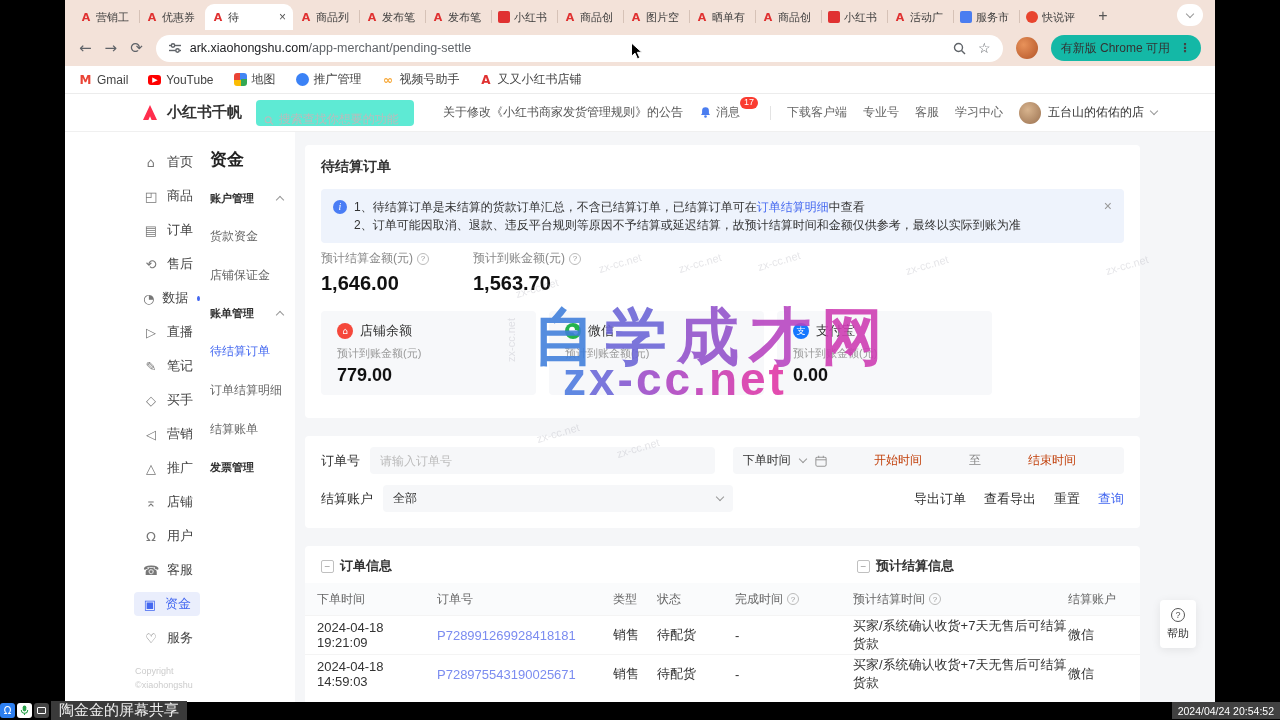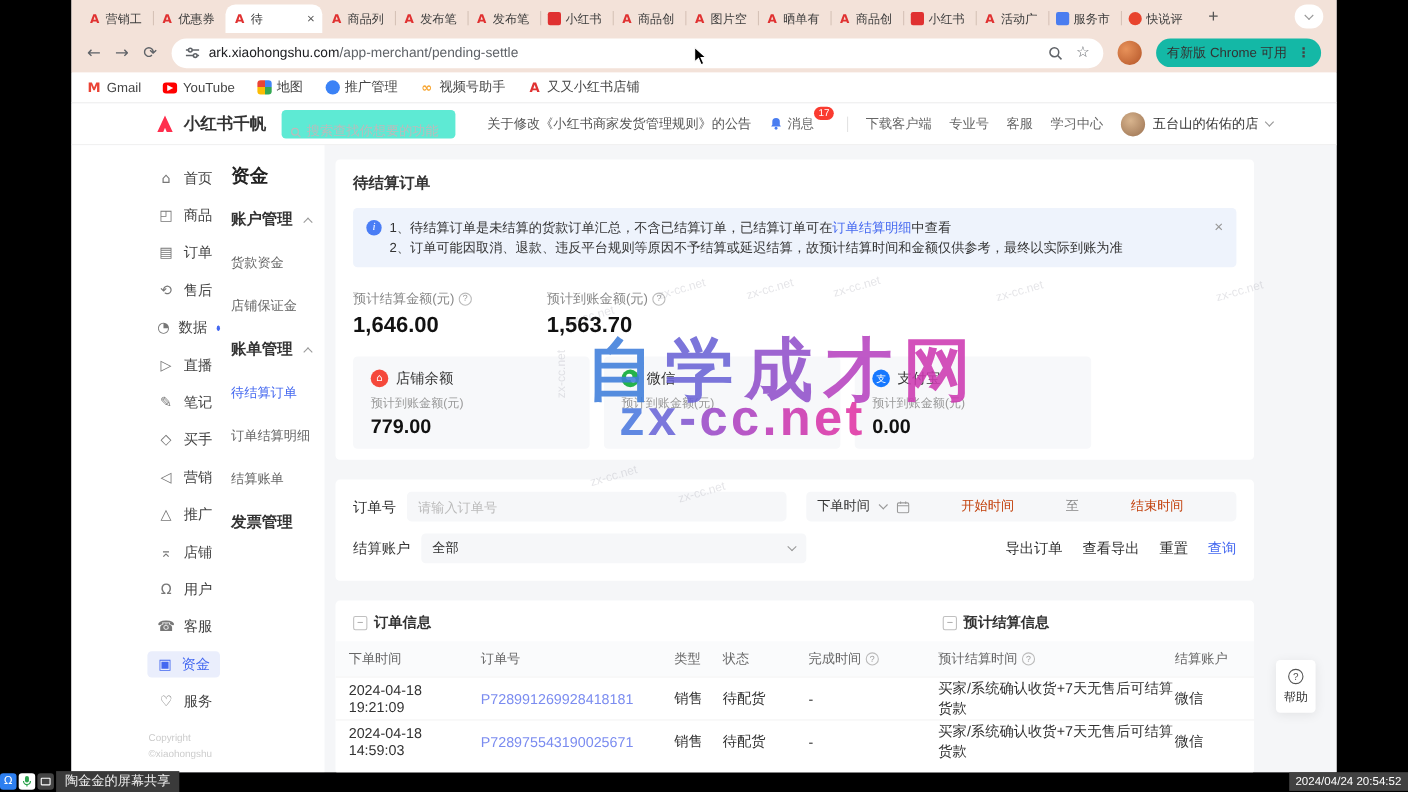--- a/index.html
+++ b/index.html
@@ -64,33 +64,33 @@
 .app-body{display:flex;height:570px}
 .icon-nav{width:135px;background:#fff;padding:18px 0 0 78px;display:flex;flex-direction:column;gap:10px;position:relative;flex:none}
 .nav-item{display:flex;align-items:center;gap:8px;height:24px;font-size:13px;color:#444;white-space:nowrap}
 .nav-ico{width:16px;text-align:center;font-size:13px;color:#777;font-family:"DejaVu Sans",sans-serif}
 .nav-item.active{background:#EAEEFC;border-radius:4px;color:#4468F0;margin-left:-9px;padding:0 9px}
 .nav-item.active .nav-ico{color:#4468F0}
 .nav-dot{width:5px;height:5px;background:#4468F0;border-radius:50%;margin-left:1px}
 .copyright{position:absolute;left:70px;bottom:10px;font-size:9px;color:#ccc;line-height:1.5}
 .submenu{width:95px;background:#fff;padding:16px 0 0 10px;font-size:12px;color:#666;flex:none}
 .sm-title{font-size:17px;font-weight:bold;color:#222;margin-bottom:20px}
-.sm-sec{font-size:14px;font-weight:bold;color:#333;display:flex;align-items:center;justify-content:space-between;padding-right:12px;margin:10px 0 4px}
+.sm-sec{font-size:11px;font-weight:bold;color:#333;display:flex;align-items:center;justify-content:space-between;padding-right:12px;margin:10px 0 4px}
 .sm-item{margin:22px 0;color:#666;cursor:default;white-space:nowrap}
 .sm-item.active{color:#4468F0}
 
 .content{flex:1;position:relative;padding:13px 0 0 10px}
 .card{background:#fff;border-radius:4px;width:835px}
 .card1{height:273px;padding:13px 16px;position:relative;margin-bottom:18px}
 .page-title{font-size:14px;font-weight:bold;color:#333}
 .notice{margin-top:13px;background:#EEF3FC;border-radius:4px;padding:9px 30px 9px 12px;font-size:12px;color:#333;line-height:18px;position:relative;display:flex;gap:7px}
 .info-ic{width:14px;height:14px;border-radius:50%;background:#4A7DF5;color:#fff;font-size:10px;display:flex;align-items:center;justify-content:center;flex:none;margin-top:2px;font-style:italic;font-family:"Liberation Serif",serif}
 .notice-link{color:#4468F0}
 .notice-close{position:absolute;right:12px;top:8px;color:#999;font-size:14px}
-.sumrow{display:flex;gap:68px;margin-top:20px}
+.sumrow{display:flex;gap:44px;margin-top:7px}
 .sum-label{font-size:12px;color:#888;display:flex;gap:4px;align-items:center}
 .qmark{width:12px;height:12px;border:1px solid #bbb;border-radius:50%;font-size:8px;color:#999;display:inline-flex;align-items:center;justify-content:center;flex:none}
 .sum-value{font-size:20px;font-weight:bold;color:#111;margin-top:5px}
 .acct-row{display:flex;gap:13px;margin-top:16px}
 .acct{width:215px;height:84px;background:#F7F8FA;border-radius:4px;padding:11px 16px}
 .acct-head{display:flex;align-items:center;gap:7px;font-size:13px;color:#333}
 .acct-ic{width:16px;height:16px;border-radius:50%;display:flex;align-items:center;justify-content:center;color:#fff;font-size:9px;flex:none;font-family:"DejaVu Sans",sans-serif}
 .ic-shop{background:#F5483B}
 .ic-wechat{background:#24B34B}
 .ic-alipay{background:#1678FF}
@@ -133,21 +133,21 @@
 .ws5{left:840px;top:165px}.ws6{left:1040px;top:165px}.ws7{left:471px;top:333px}.ws8{left:551px;top:348px}
 .ws9{left:424px;top:240px;transform:rotate(-90deg)}
 
 .cursor{position:absolute;left:630px;top:42px;z-index:99}
 .sharebar{position:absolute;left:0;top:701px;height:19px;display:flex;align-items:center;gap:2px;z-index:98}
 .sh-ic{width:15px;height:15px;border-radius:3px;display:flex;align-items:center;justify-content:center;flex:none}
 .sh-person{background:#2D7FF0;color:#fff;font-size:10px;font-family:"DejaVu Sans",sans-serif}
 .sh-mic{background:#fff}
 .sh-screen{background:#444}
 .sh-screen i{display:block;width:9px;height:7px;border:1.2px solid #fff;border-radius:1px}
-.sh-label{height:19px;background:#3A3A3A;color:#eee;font-size:12px;display:flex;align-items:center;padding:1px 8px;white-space:nowrap}
+.sh-label{height:19px;background:#3A3A3A;color:#eee;font-size:15px;display:flex;align-items:center;padding:1px 8px;white-space:nowrap}
 .timestamp{position:absolute;right:0;top:702px;height:17px;background:rgba(70,70,70,.92);color:#fff;font-size:10.5px;display:flex;align-items:center;padding:0 6px;z-index:98}
 </style>
 </head>
 <body>
 
 <div class="browser">
 
   <div class="tabstrip">
     <div class="tab">
         <span class="fav ark"></span>

